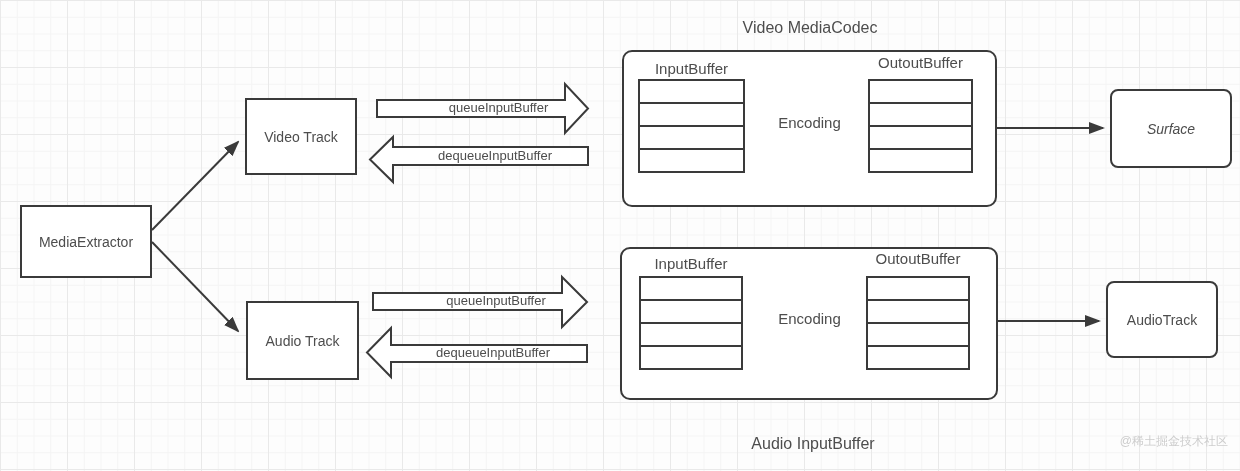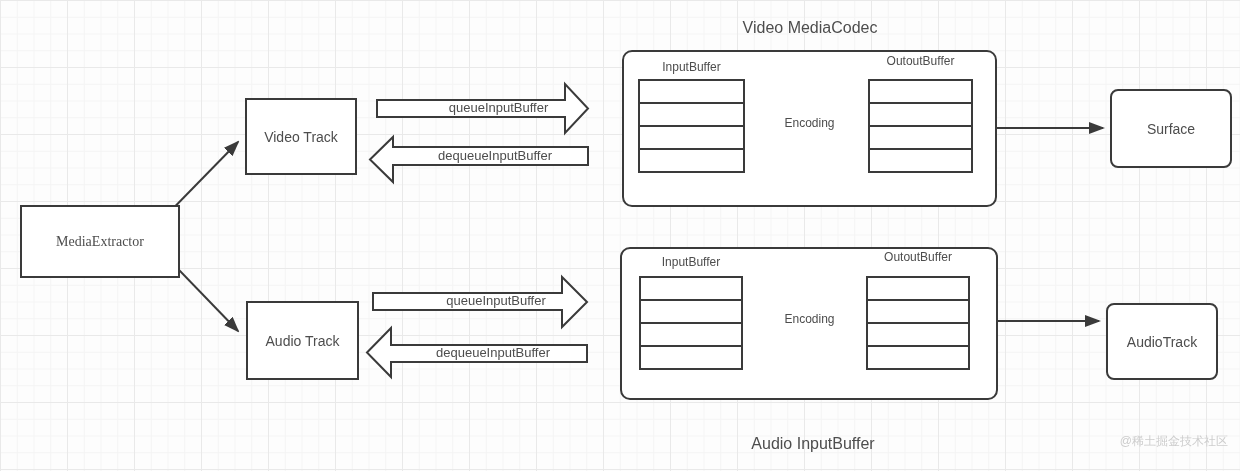--- a/index.html
+++ b/index.html
@@ -48,21 +48,21 @@
     border: 2px solid #3a3a3a;
     border-radius: 10px;
   }
   .diagram-label {
     position: absolute;
     font-size: 16px;
     color: #4d4d4d;
     text-align: center;
     white-space: nowrap;
   }
-  .small-label { font-size: 12px; }
+  .small-label { font-size: 15px; }
   .buffer-table {
     position: absolute;
     box-sizing: border-box;
     background: #ffffff;
     border: 2px solid #3a3a3a;
     display: flex;
     flex-direction: column;
   }
   .buffer-row {
     flex: 1;
@@ -162,31 +162,31 @@
     <div class="buffer-row"></div>
   </div>
 
   <div class="diagram-label small-label" style="left:762px; top:310px; width:95px; height:18px; line-height:18px;">Encoding</div>
 
   <div class="arrow-label" style="left:377px; top:99px; width:211px;">queueInputBuffer</div>
   <div class="arrow-label" style="left:370px; top:147px; width:218px;">dequeueInputBuffer</div>
   <div class="arrow-label" style="left:373px; top:292px; width:214px;">queueInputBuffer</div>
   <div class="arrow-label" style="left:367px; top:344px; width:220px;">dequeueInputBuffer</div>
 
-  <div class="node" style="left:20px; top:205px; width:160px; height:73px;font-family:Liberation Serif, serif;">
+  <div class="node" style="left:20px; top:205px; width:132px; height:73px;">
     <span>MediaExtractor</span>
   </div>
   <div class="node" style="left:245px; top:98px; width:112px; height:77px;">
     <span>Video Track</span>
   </div>
   <div class="node" style="left:246px; top:301px; width:113px; height:79px;">
     <span>Audio Track</span>
   </div>
-  <div class="node rounded" style="left:1110px; top:89px; width:122px; height:79px;">
+  <div class="node rounded" style="left:1110px; top:89px; width:122px; height:79px;font-style:italic;">
     <span>Surface</span>
   </div>
-  <div class="node rounded" style="left:1106px; top:281px; width:112px; height:77px;margin-top:22px;">
+  <div class="node rounded" style="left:1106px; top:281px; width:112px; height:77px;">
     <span>AudioTrack</span>
   </div>
 
   <div class="watermark">@稀土掘金技术社区</div>
 
 </div>
 
 </body></html>

